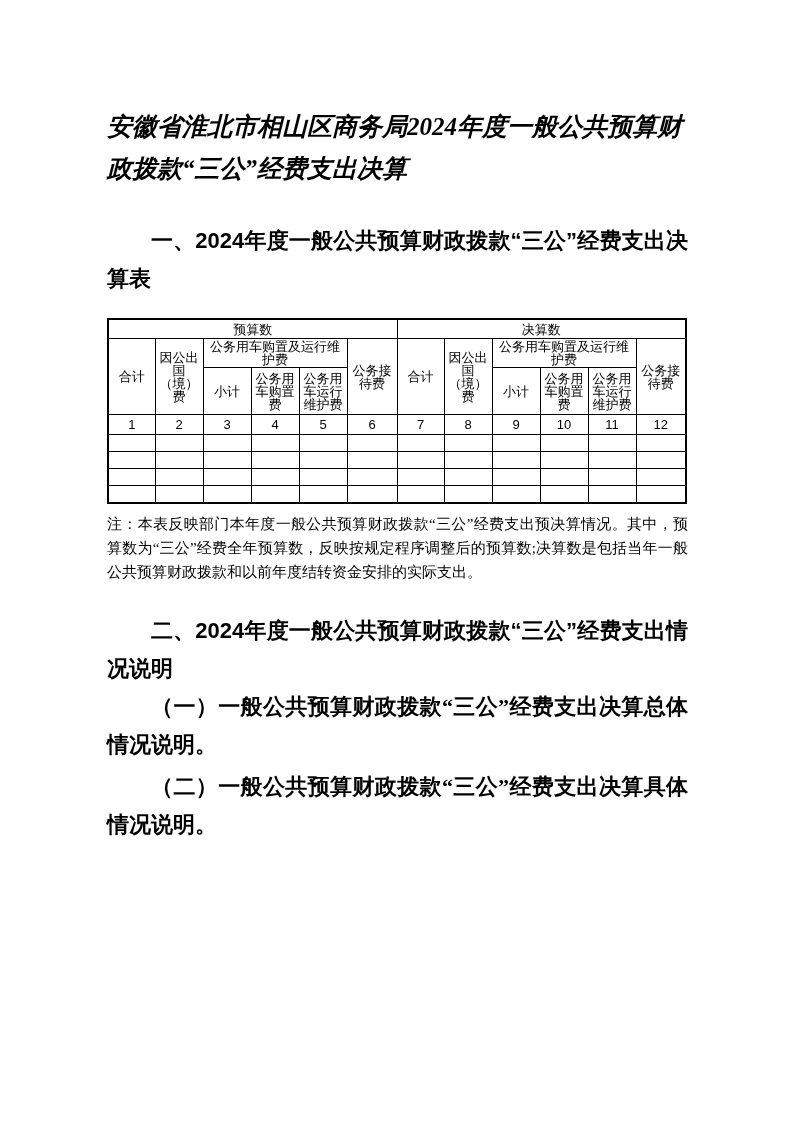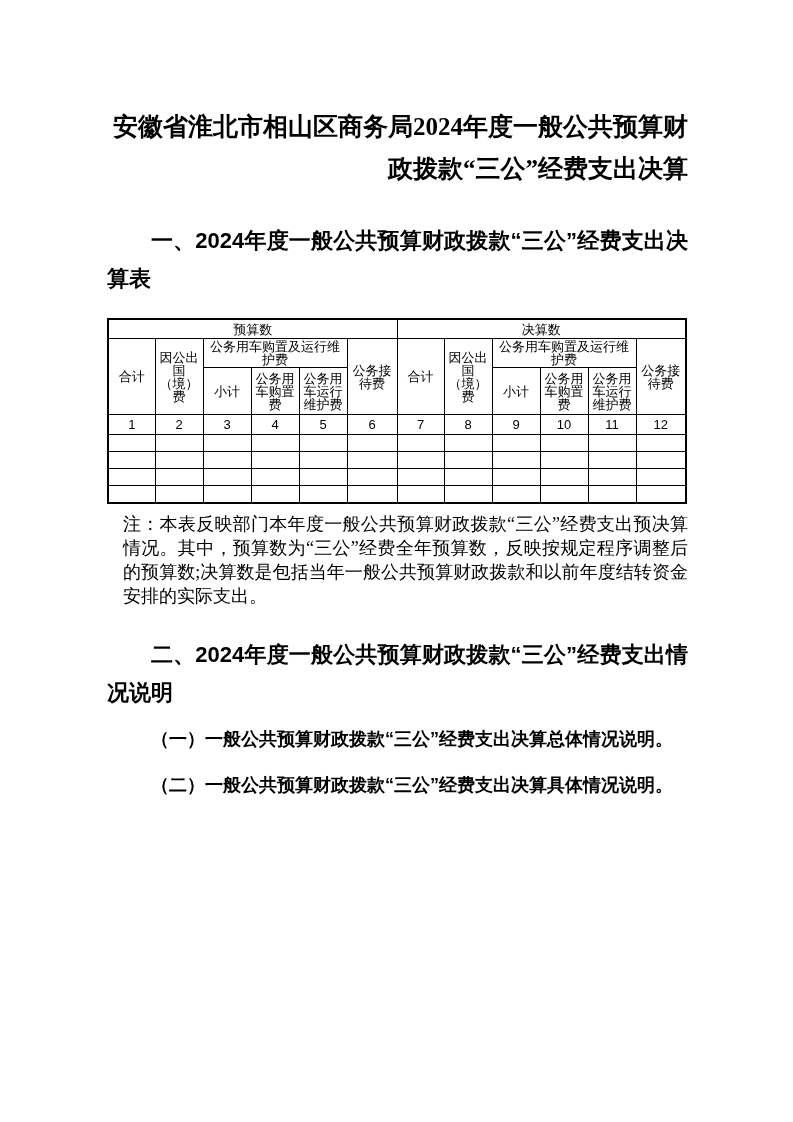--- a/index.html
+++ b/index.html
@@ -16,40 +16,41 @@
     box-sizing: border-box;
     padding: 106px 105px 0 107px;
     color: #000000;
     font-family: "Liberation Serif", serif;
   }
   .doc-title {
     margin: 0 0 32px 0;
     font-size: 25px;
     line-height: 42px;
     font-weight: 700;
-    text-align: right;
-    font-family: "Liberation Serif", serif;
+    text-align: left;
+    font-family: "Liberation Serif", serif;
+    font-style: italic;
   }
   .section-heading {
     margin: 0;
     font-size: 22px;
     line-height: 38px;
     font-weight: 700;
     text-indent: 2em;
     text-align: justify;
     font-family: "Liberation Sans", sans-serif;
   }
   .sub-heading {
-    margin: 8px;
-    font-size: 18px;
+    margin: 0;
+    font-size: 22px;
     line-height: 38px;
     font-weight: 700;
     text-indent: 2em;
     text-align: justify;
-    font-family: Liberation Sans, sans-serif;
+    font-family: Liberation Serif, serif;
   }
   .body-para {
     margin: 0;
     font-size: 22px;
     line-height: 38px;
     font-weight: 400;
     text-indent: 2em;
     text-align: justify;
     font-family: "Liberation Serif", serif;
   }
@@ -80,22 +81,22 @@
     vertical-align: middle;
     overflow: hidden;
     word-break: break-all;
   }
   tr.r-group th { height: 16px; }
   tr.r-main th.vg { height: 26px; }
   tr.r-sub th { height: 44px; }
   tr.r-nums th { height: 17px; }
   tbody.t-body td { height: 14px; }
   .note {
-    margin: 8px 0 0 16px;
-    font-size: 18px;
+    margin: 8px 0 0 0;
+    font-size: 15px;
     line-height: 24px;
     text-align: justify;
     font-family: "Liberation Serif", serif;
   }
   .gap-heading2 { margin-top: 28px; }
   .gap-sub2 { margin-top: 4px; }
 </style>
 </head>
 <body>
 

